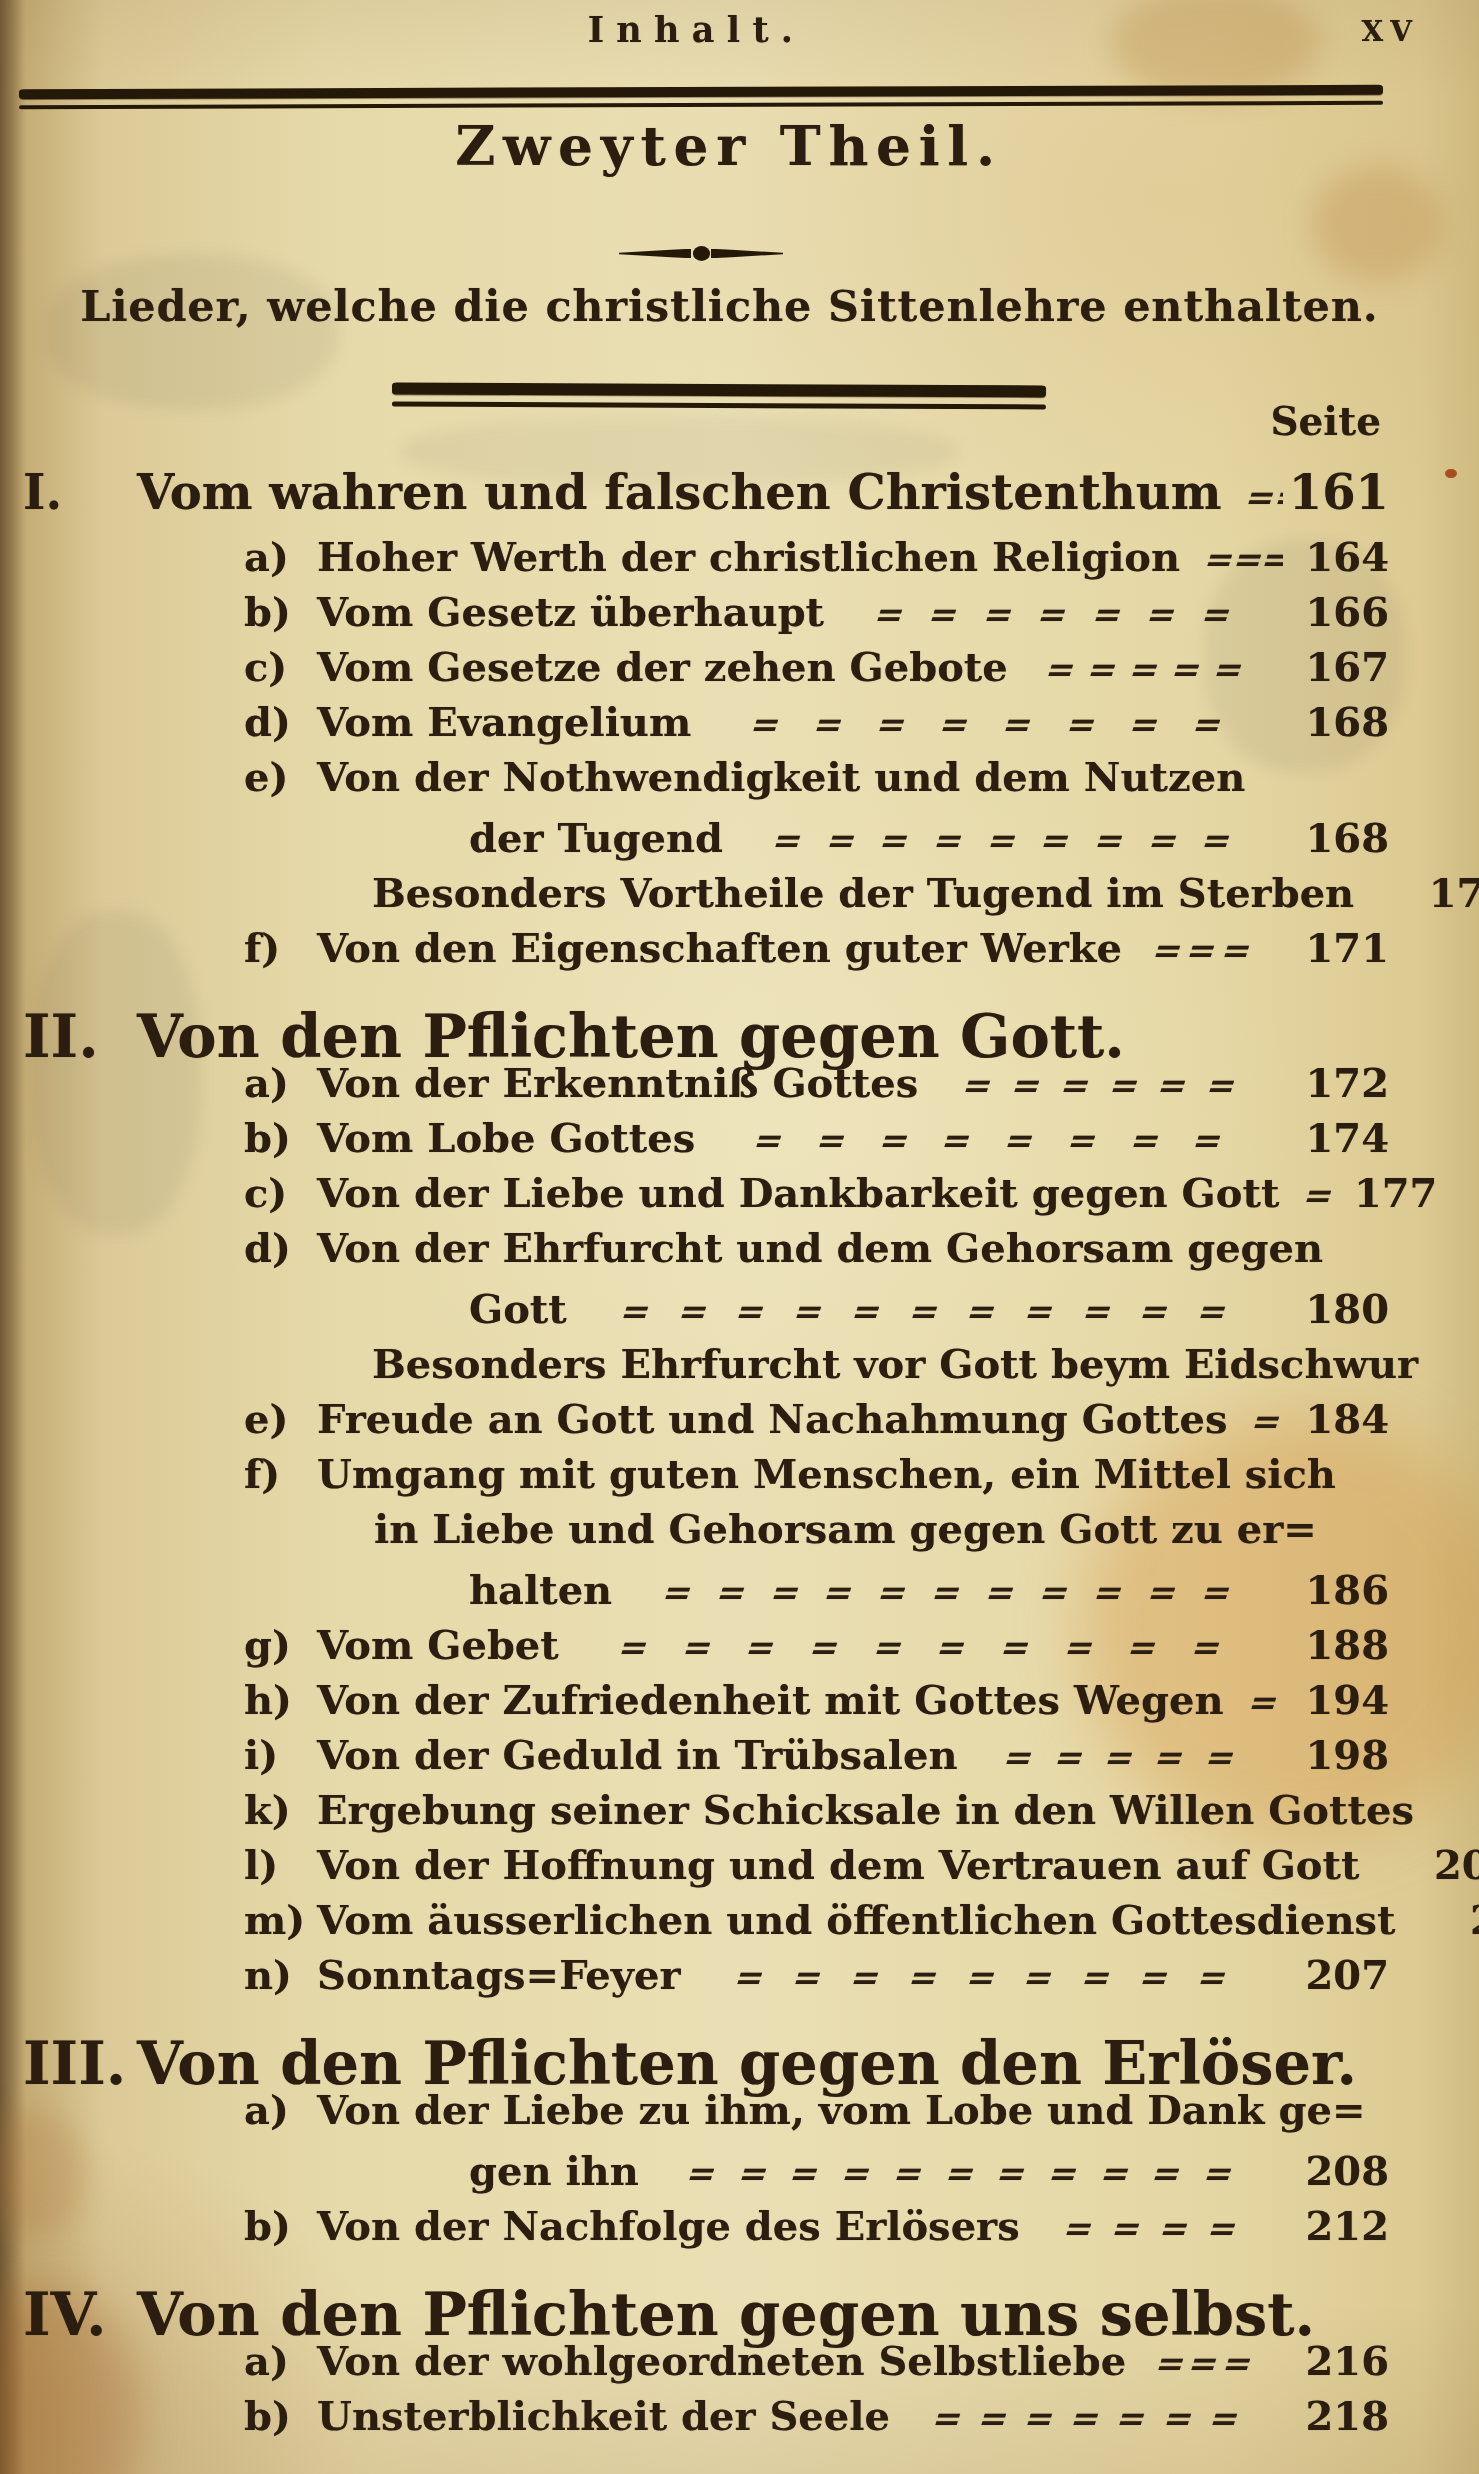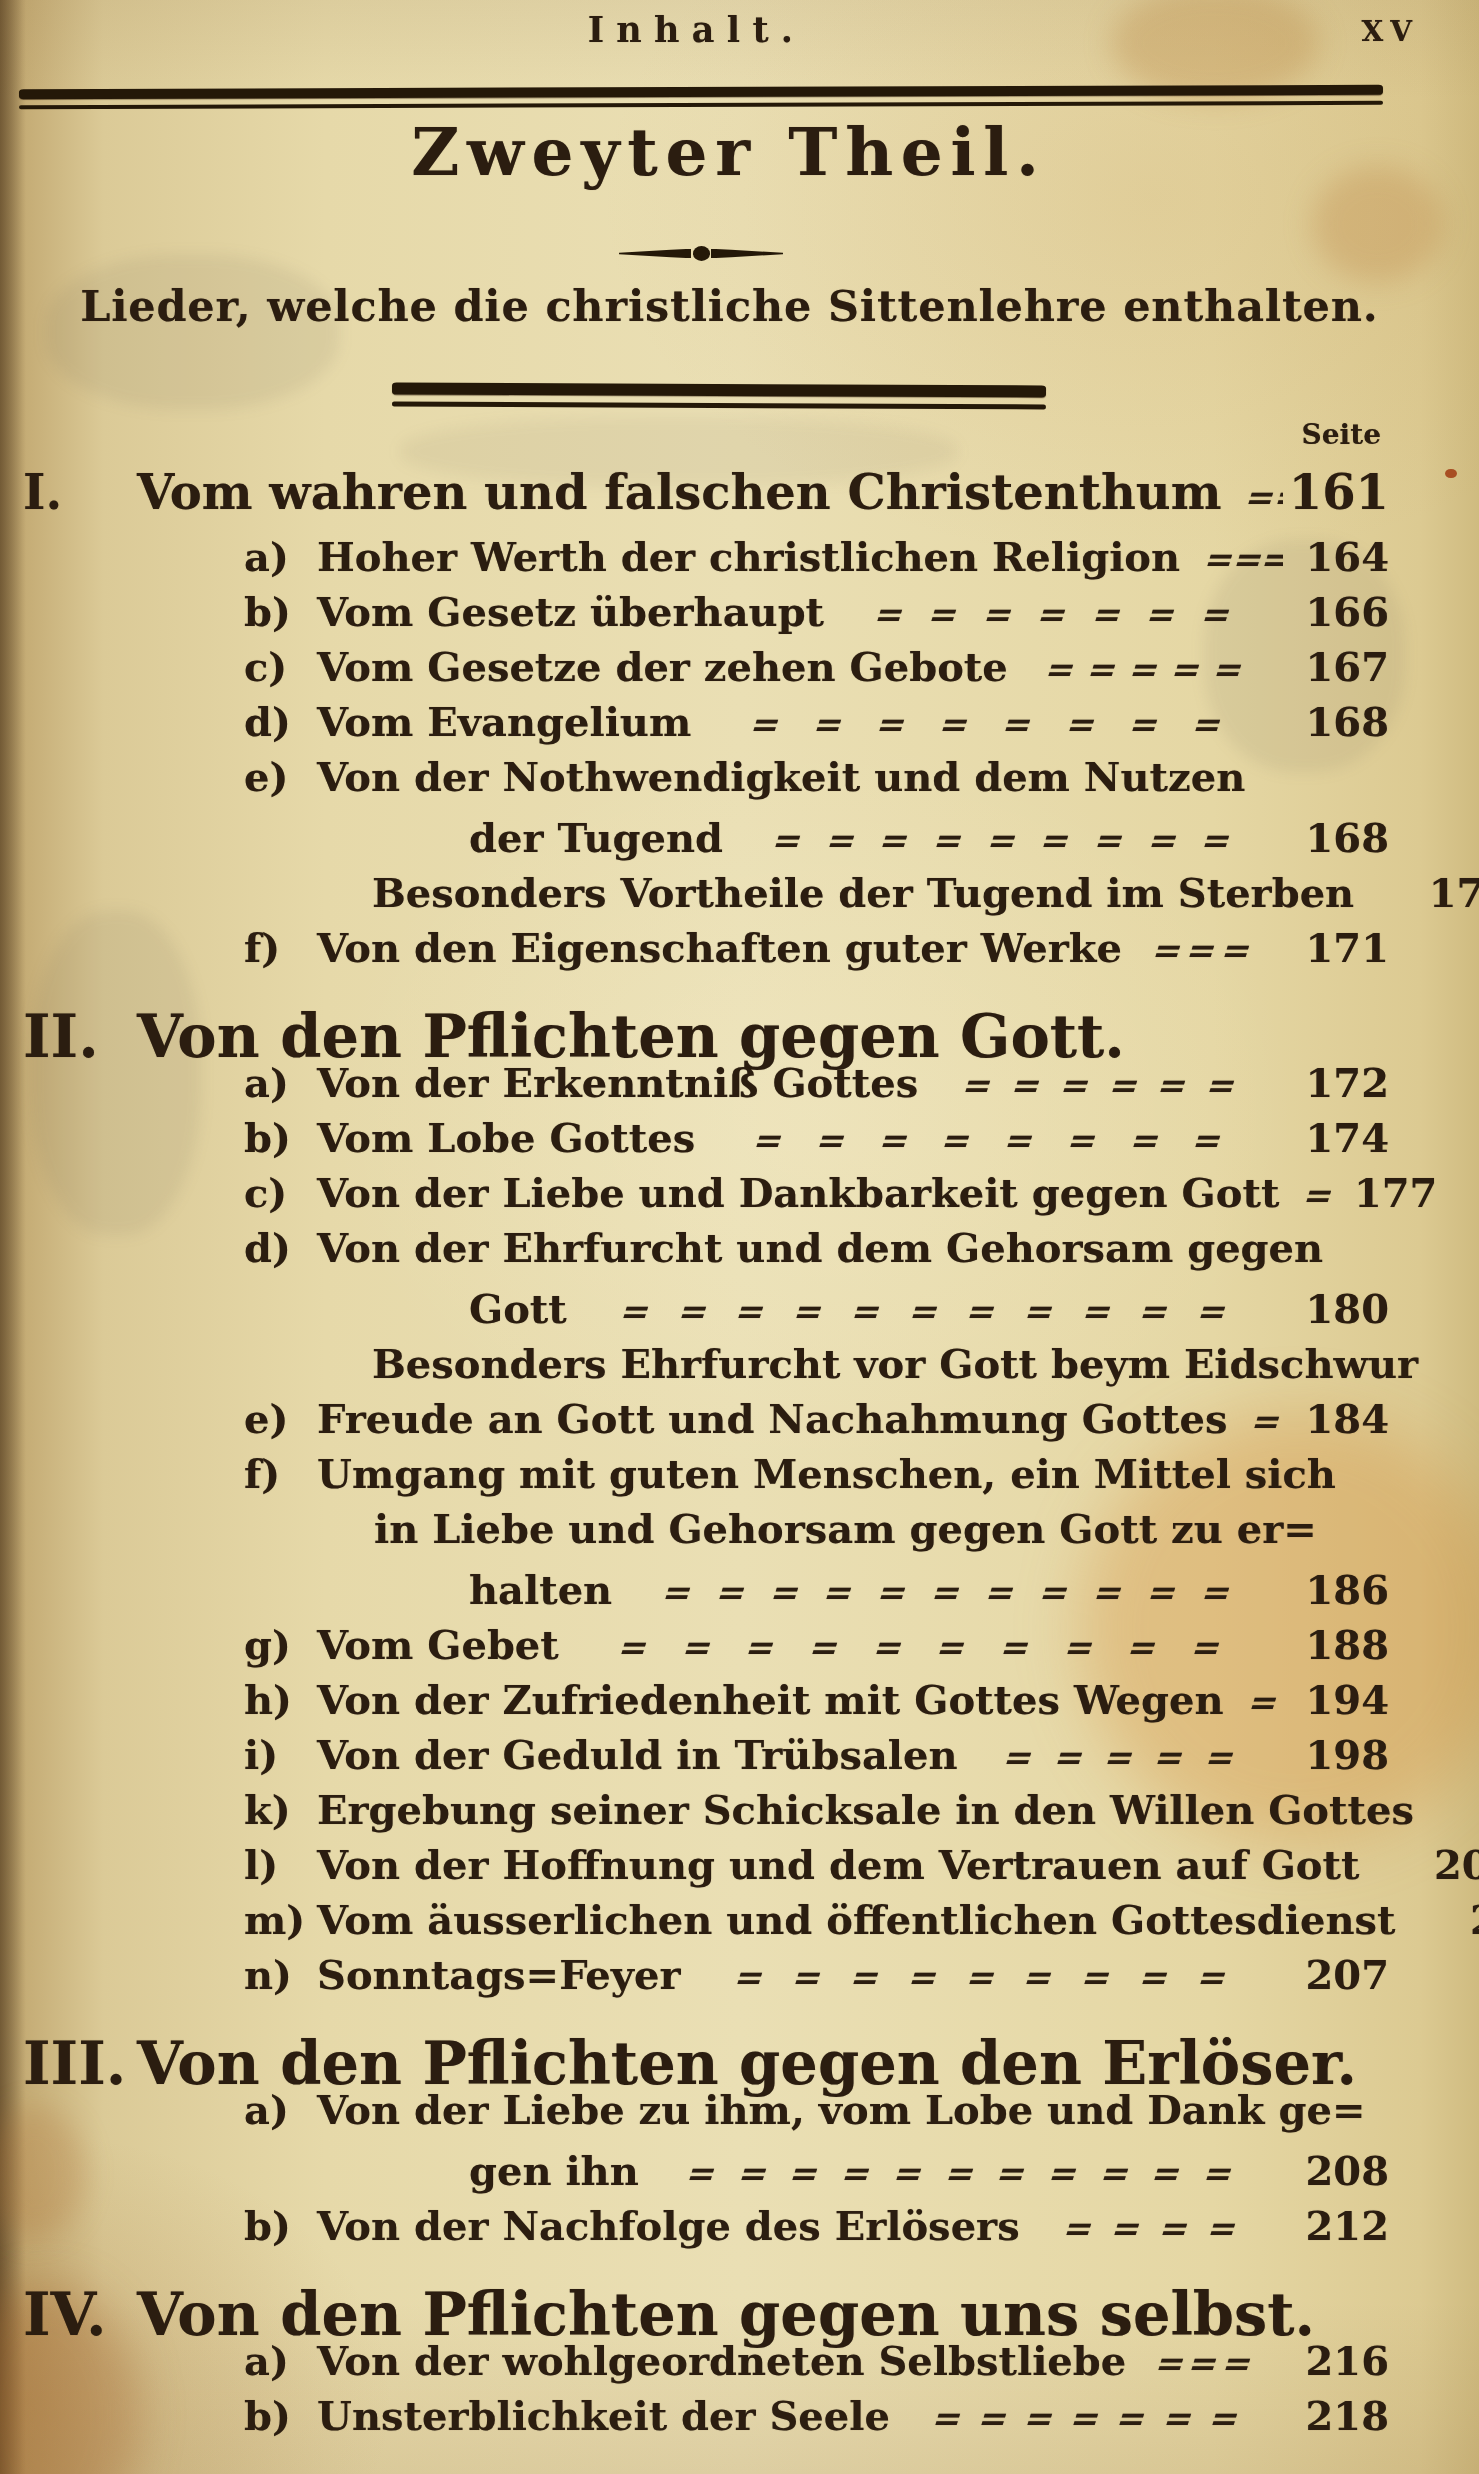--- a/index.html
+++ b/index.html
@@ -29,33 +29,33 @@
   .rule .bar1{height:10px;background:#241808;border-radius:4.6px/3.1px;box-shadow:0 0.8px 0.8px rgba(60,40,20,.5);}
   .rule .gap{height:6.2px;}
   .rule .bar2{height:3.9px;background:#241808;border-radius:2.3px;}
   .rule-top{top:87px;}
   .rule-short{top:384px;left:392px;width:654px;transform:rotate(.25deg);}
   .rule-short .bar1{height:12.3px;}
   .rule-short .gap{height:7px;}
   .rule-short .bar2{height:4.6px;}
 
   .part-title{top:113px;left:0;width:1458px;text-align:center;
-    font-size:66px;font-weight:bold;letter-spacing:7.7px;}
+    font-size:55px;font-weight:bold;letter-spacing:7.7px;}
 
   .ornament{top:242px;left:619px;width:164px;height:23px;display:flex;align-items:center;}
   .ornament .taper-l{flex:1;height:9.3px;background:#241808;
     clip-path:polygon(0 42%,72% 10%,100% 0,100% 100%,72% 90%,0 58%);}
   .ornament .knob{width:17px;height:14.7px;background:#241808;border-radius:50%;margin:0 1.5px;}
   .ornament .taper-r{flex:1;height:9.3px;background:#241808;
     clip-path:polygon(0 0,28% 10%,100% 42%,100% 58%,28% 90%,0 100%);}
 
   .subtitle{top:281px;left:15.4px;width:1428px;text-align:center;
     font-size:43px;font-weight:bold;letter-spacing:0.8px;}
 
-  .seite{top:418px;right:98px;font-size:28px;font-weight:bold;}
+  .seite{top:398px;right:98px;font-size:39px;font-weight:bold;}
 
   
   #toc-rows{top:464px;left:23px;width:1366px;}
   .row{display:flex;align-items:baseline;height:55px;
     font-size:40px;font-weight:bold;white-space:nowrap;}
   .row.main{height:69px;font-size:48px;}
   .row.heading{height:80px;font-size:59px;padding-top:23px;box-sizing:border-box;}
   .num{flex:none;width:114px;}
   .lbl{flex:none;width:73px;}
   .row.sub{padding-left:221px;}

